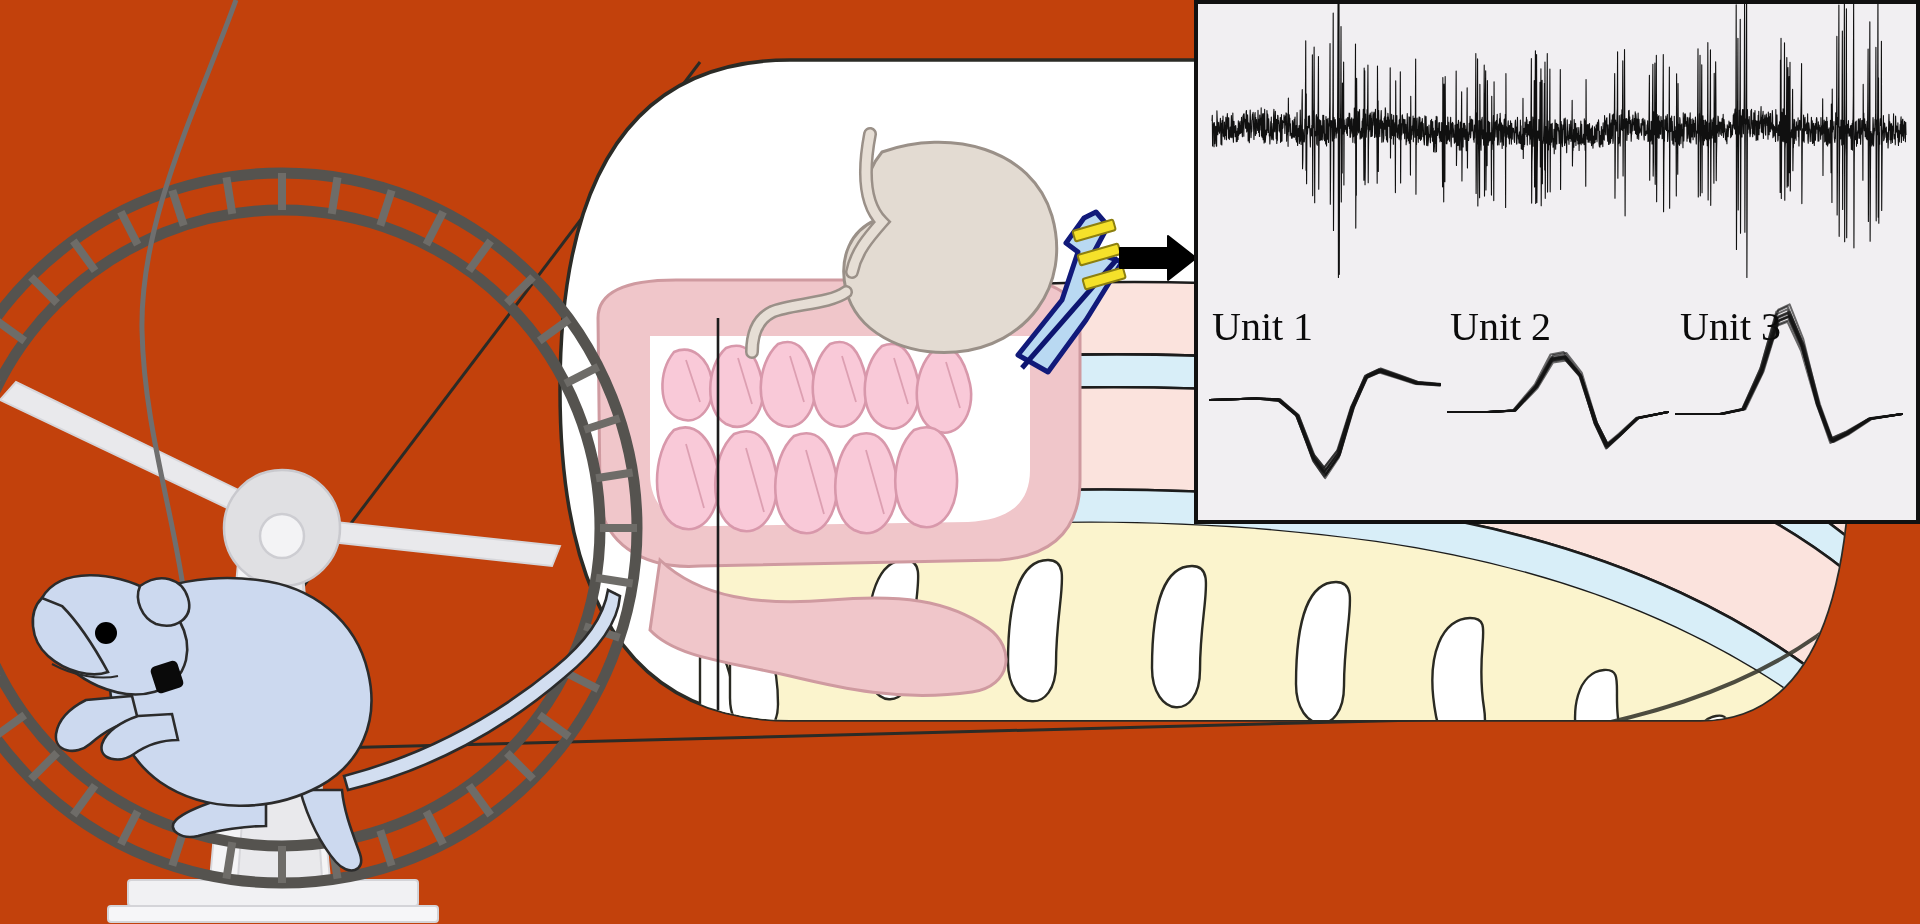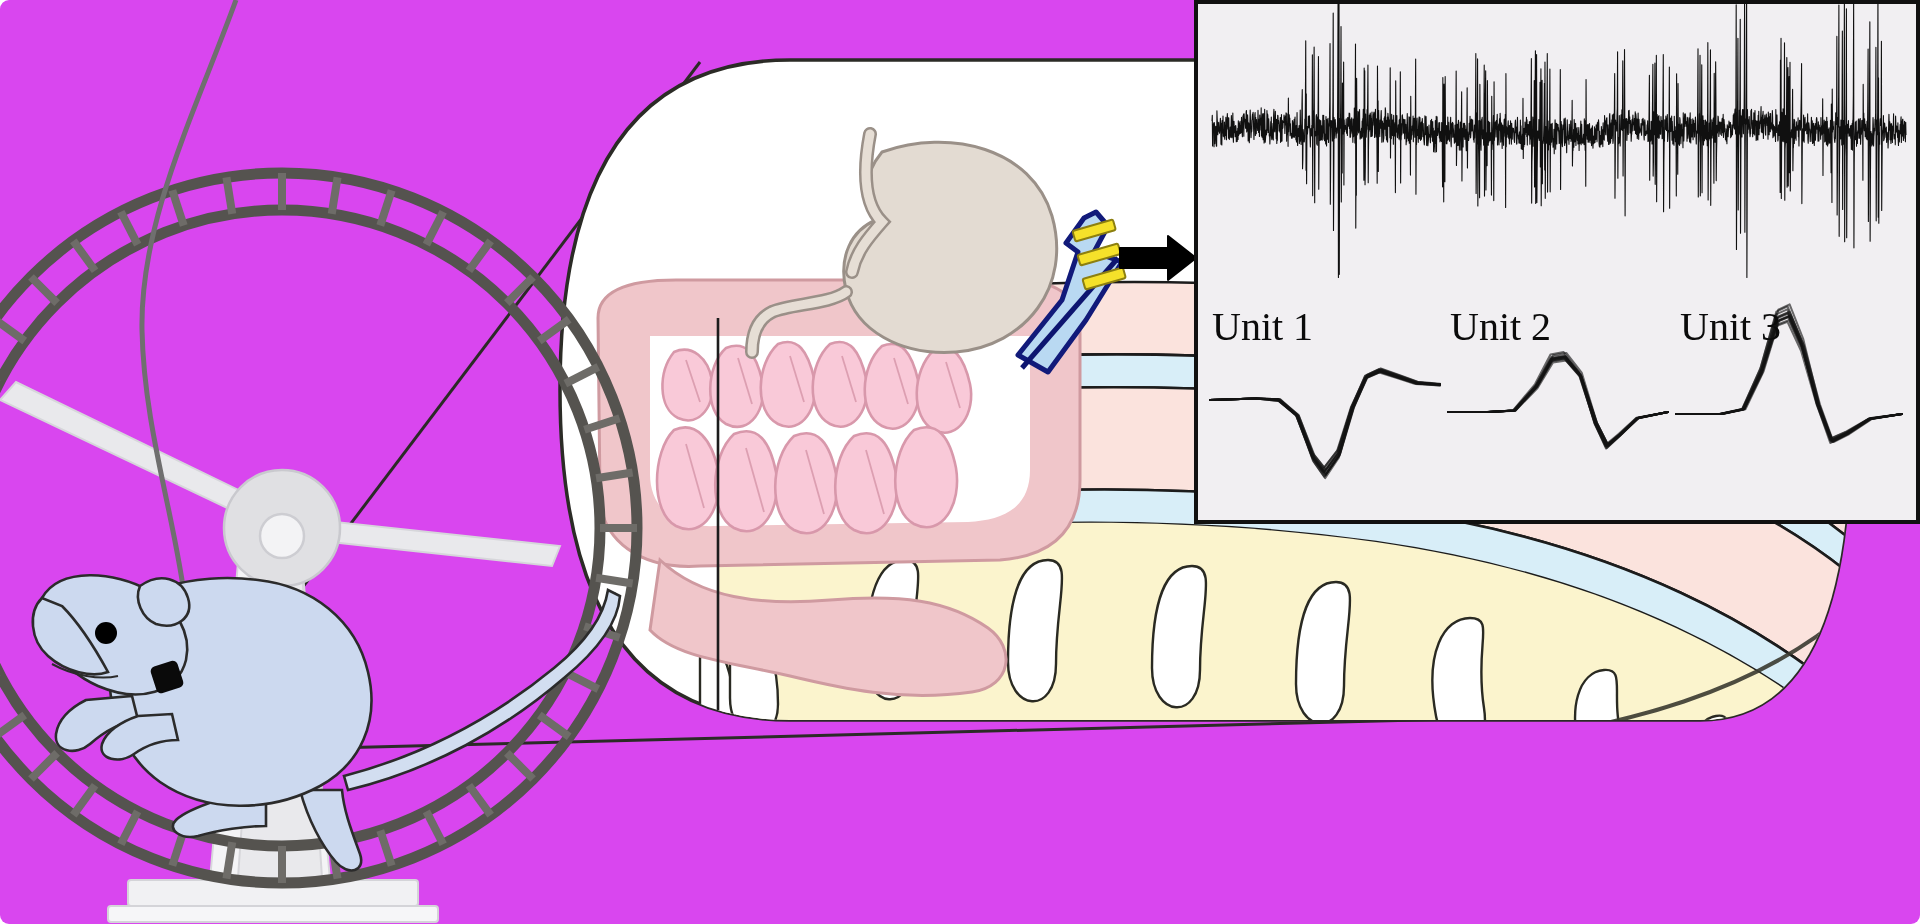--- a/index.html
+++ b/index.html
@@ -1,18 +1,18 @@
 <!DOCTYPE html>
 <html><head>
 <meta charset="utf-8">
 <style>
   html,body{margin:0;padding:0;background:#ffffff;}
   body{width:1920px;height:924px;overflow:hidden;
        font-family:"Liberation Serif", serif;}
-  #figure{position:relative;width:1920px;height:924px;background:#d946ef;border-radius:9px;}
+  #figure{position:relative;width:1920px;height:924px;background:#c2410c;}
   svg{display:block;}
   .unit-label{font-family:"Liberation Serif","DejaVu Serif",serif;
               font-size:40px;fill:#0b0b0b;}
 </style>
 </head>
 <body>
 
 <div id="figure">
 
 <svg width="1920" height="924" viewBox="0 0 1920 924">

